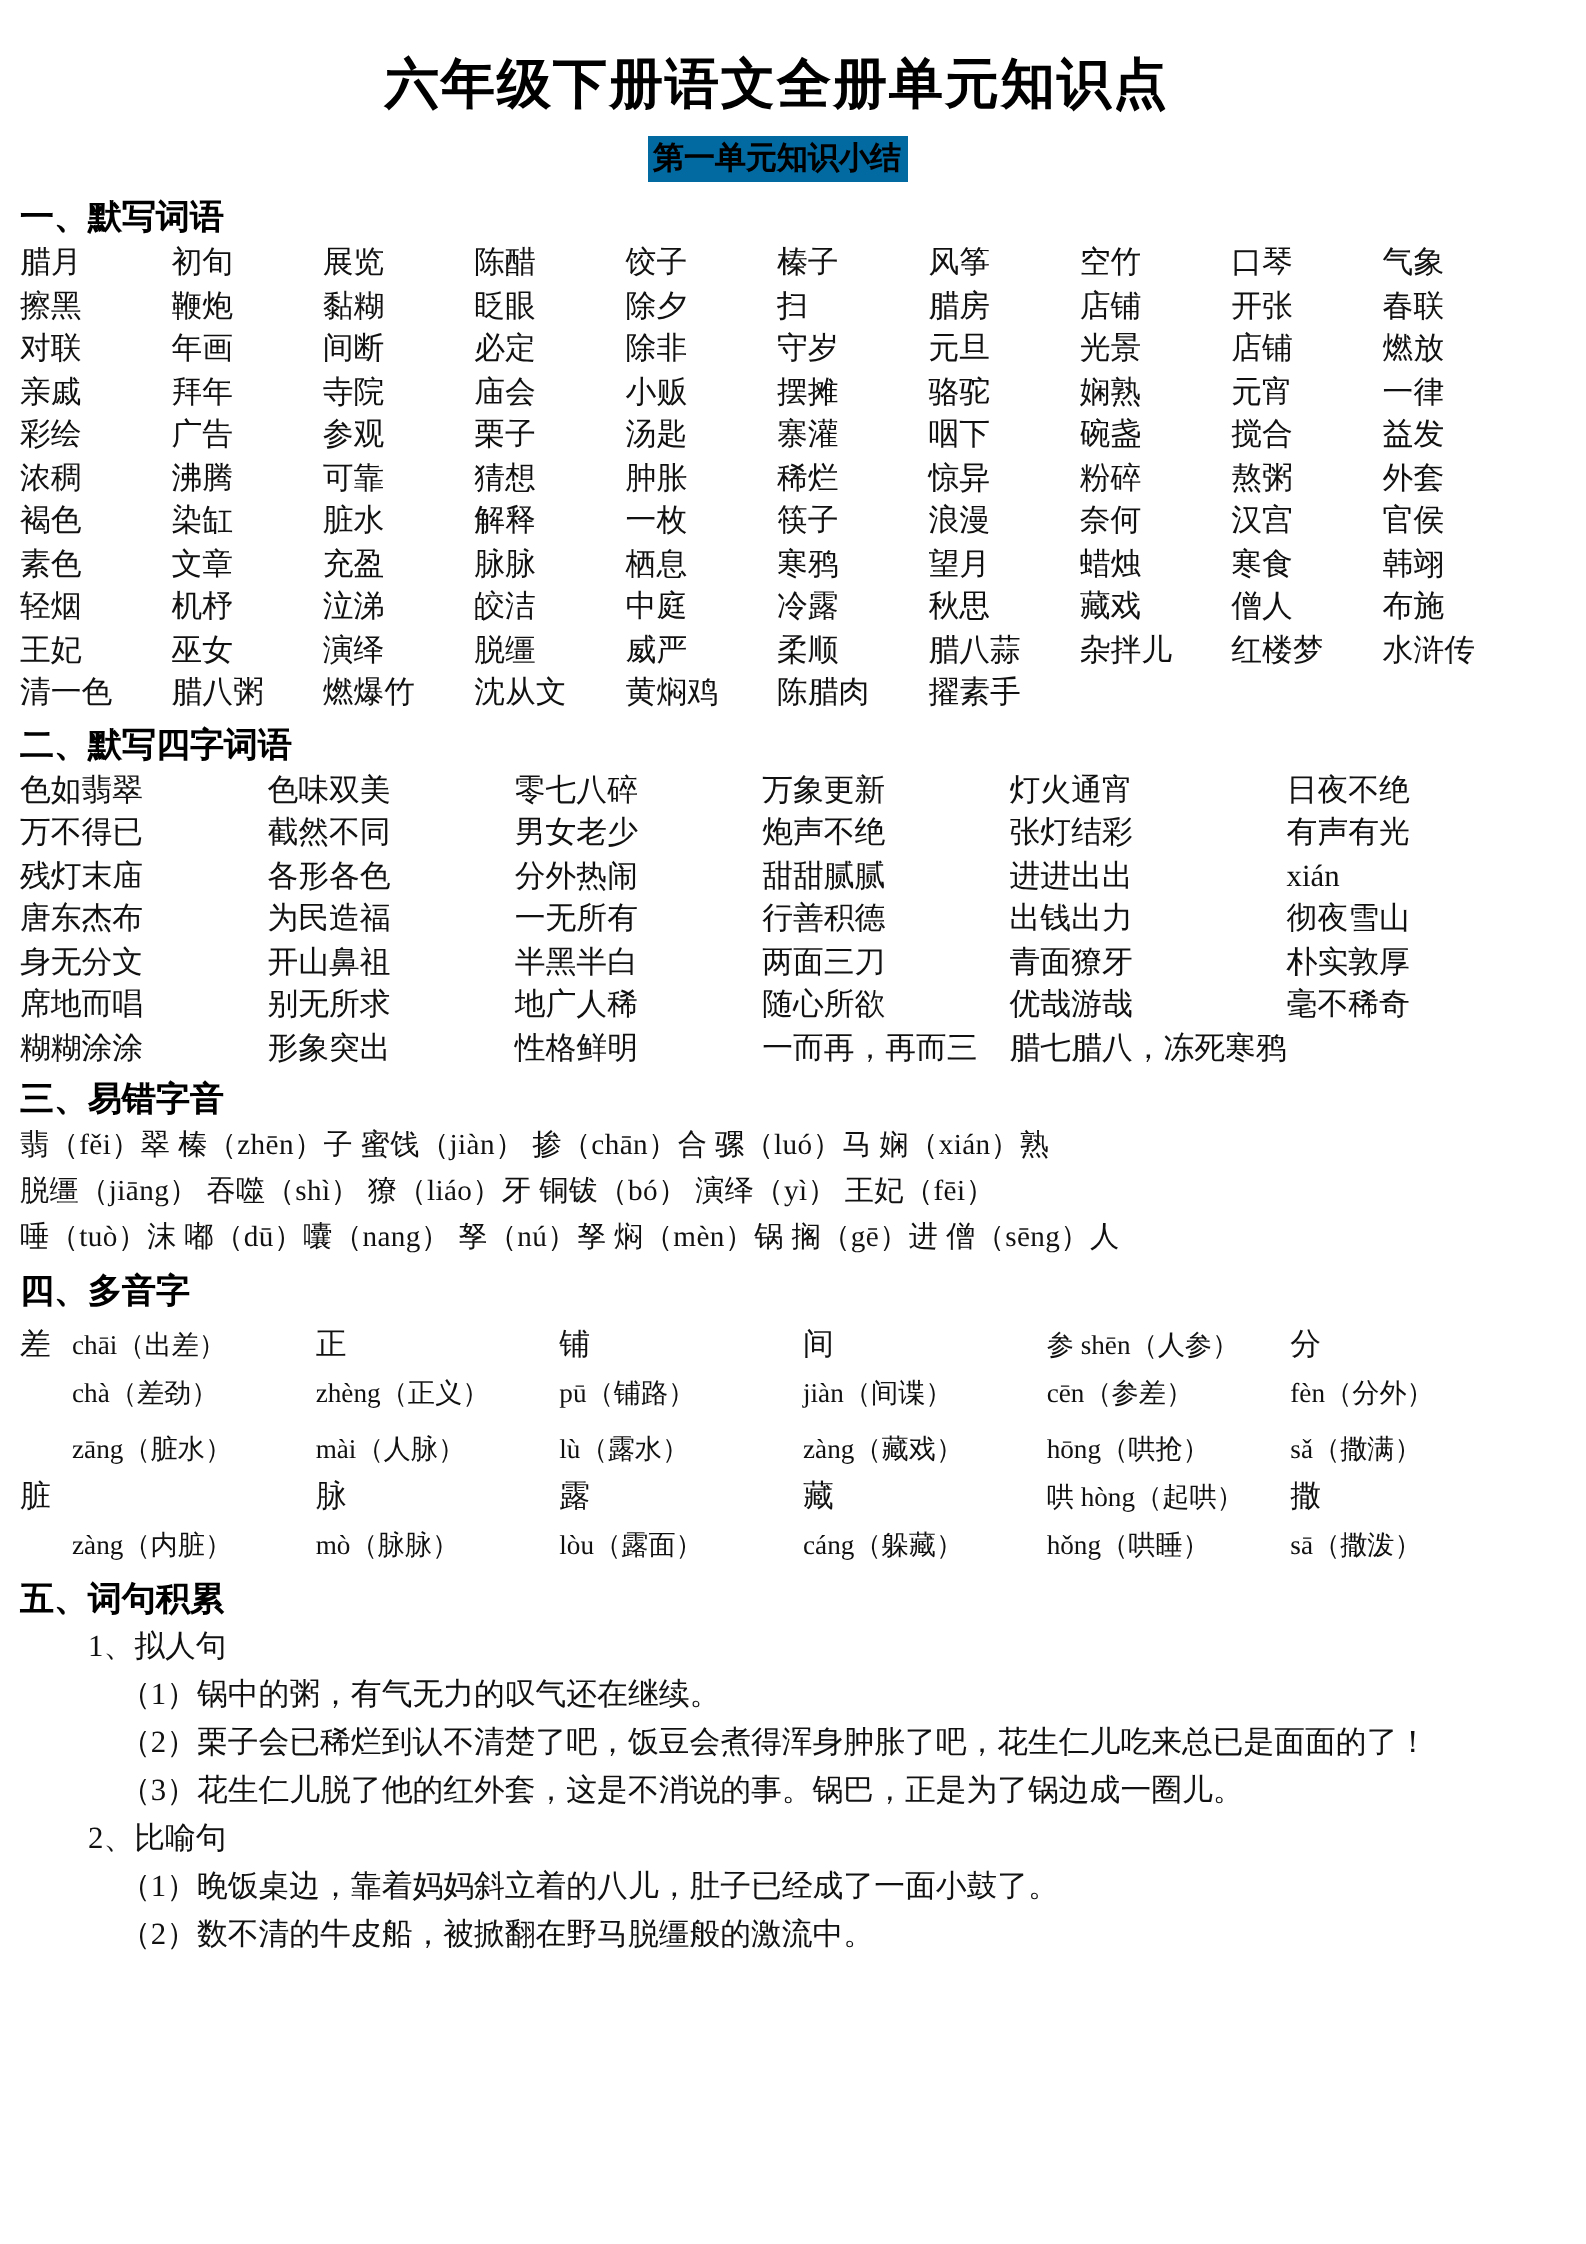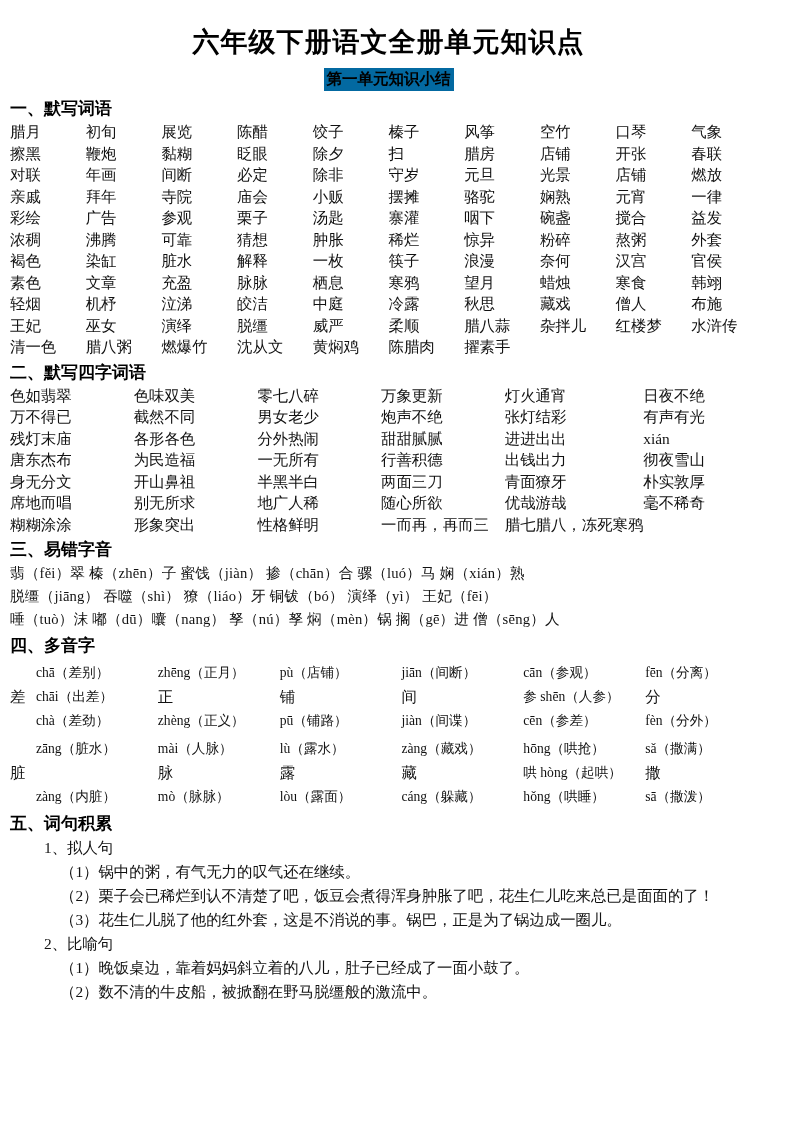--- a/index.html
+++ b/index.html
@@ -284,31 +284,20 @@
   <div class="pinyin-lines">
     <div>翡（fěi）翠  榛（zhēn）子  蜜饯（jiàn）  掺（chān）合  骡（luó）马  娴（xián）熟</div>
     <div>脱缰（jiāng）  吞噬（shì）  獠（liáo）牙  铜钹（bó）  演绎（yì）  王妃（fēi）</div>
     <div>唾（tuò）沫  嘟（dū）囔（nang）  孥（nú）孥  焖（mèn）锅  搁（gē）进  僧（sēng）人</div>
   </div>
 
   <div class="section-head">四、多音字</div>
   <div id="poly-groups">
       <div class="poly-block">
         <div class="poly-row">
-          <div class="poly-char"></div>
-          <div class="poly-cells">
-            <span>chā（差别）</span>
-            <span>zhēng（正月）</span>
-            <span>pù（店铺）</span>
-            <span>jiān（间断）</span>
-            <span>cān（参观）</span>
-            <span>fēn（分离）</span>
-          </div>
-        </div>
-        <div class="poly-row">
           <div class="poly-char">差</div>
           <div class="poly-cells">
             <span>chāi（出差）</span>
             <span style="font-size: 15.4px;">正</span>
             <span style="font-size: 15.4px;">铺</span>
             <span style="font-size: 15.4px;">间</span>
             <span>参 shēn（人参）</span>
             <span style="font-size: 15.4px;">分</span>
           </div>
         </div>

